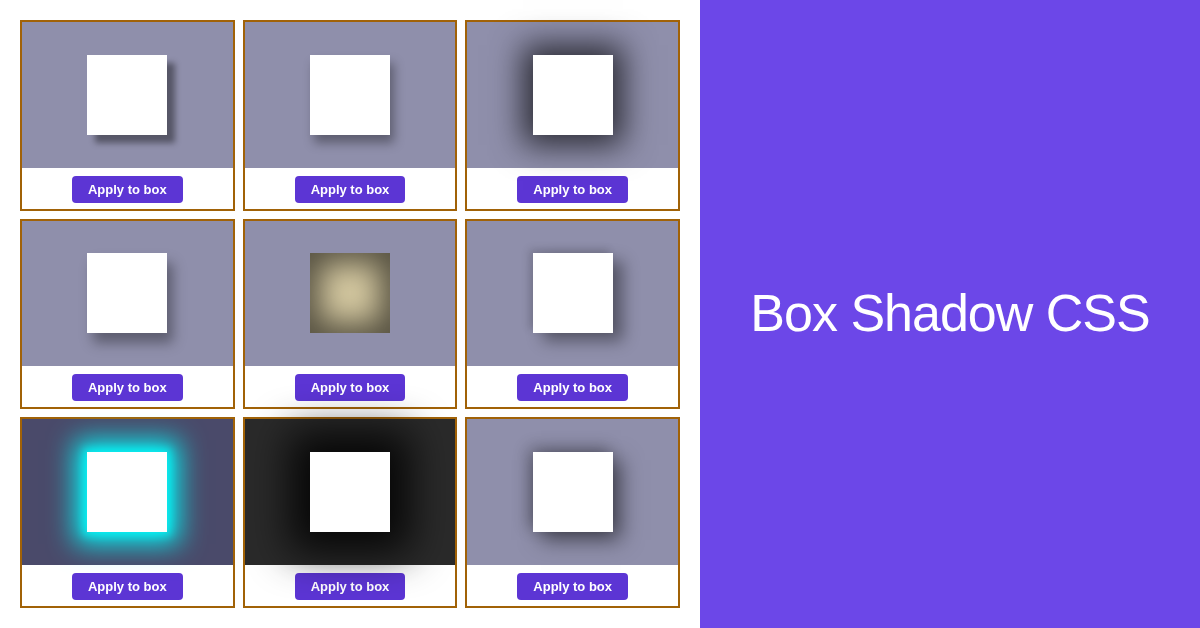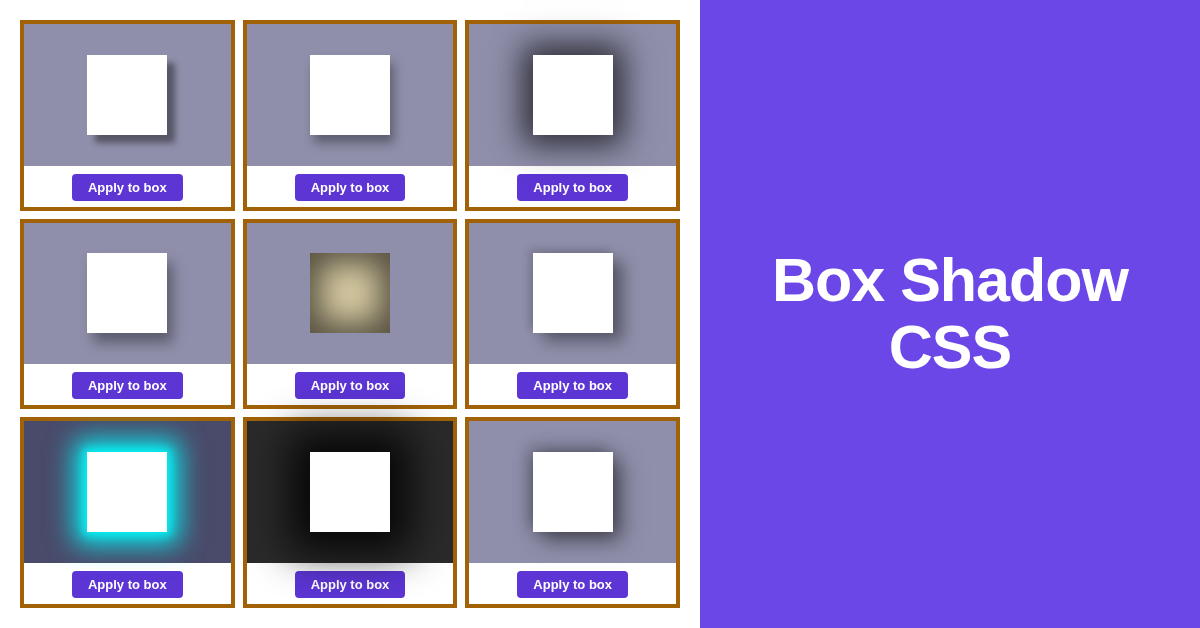--- a/index.html
+++ b/index.html
@@ -27,21 +27,21 @@
       gap: 8px;
       width: 100%;
       height: 100%;
     }
 
     .cell {
       display: flex;
       flex-direction: column;
       align-items: center;
       background: #fff;
-      border: 4px solid #a16207;
+      border: 2px solid #a16207;
     }
 
     .preview-area {
       width: 100%;
       flex: 1;
       background: #8f8fab;
       display: flex;
       align-items: center;
       justify-content: center;
       position: relative;
@@ -90,22 +90,22 @@
     .right-panel {
       flex: 1;
       display: flex;
       align-items: center;
       justify-content: center;
       padding: 40px;
     }
 
     .title {
       color: #ffffff;
-      font-size: 61px;
-      font-weight: 700;
+      font-size: 52px;
+      font-weight: 400;
       text-align: center;
       line-height: 1.1;
       letter-spacing: -1px;
     }
   </style>
 </head>
 <body>
 
 <div class="left-panel">
   <div class="grid">

